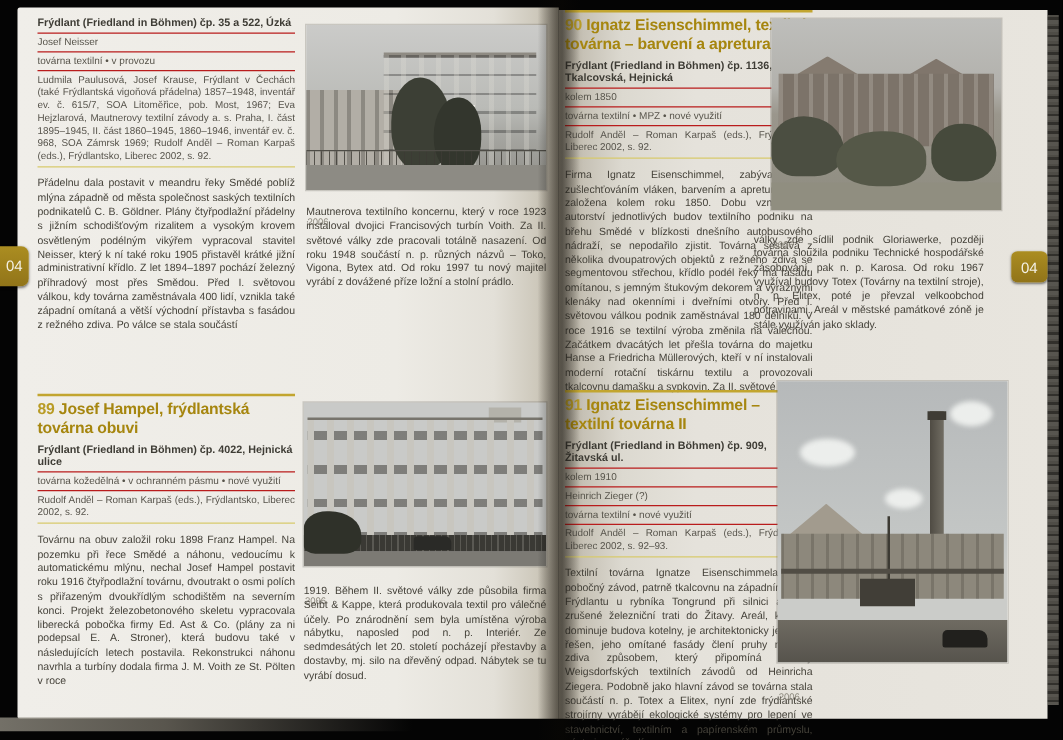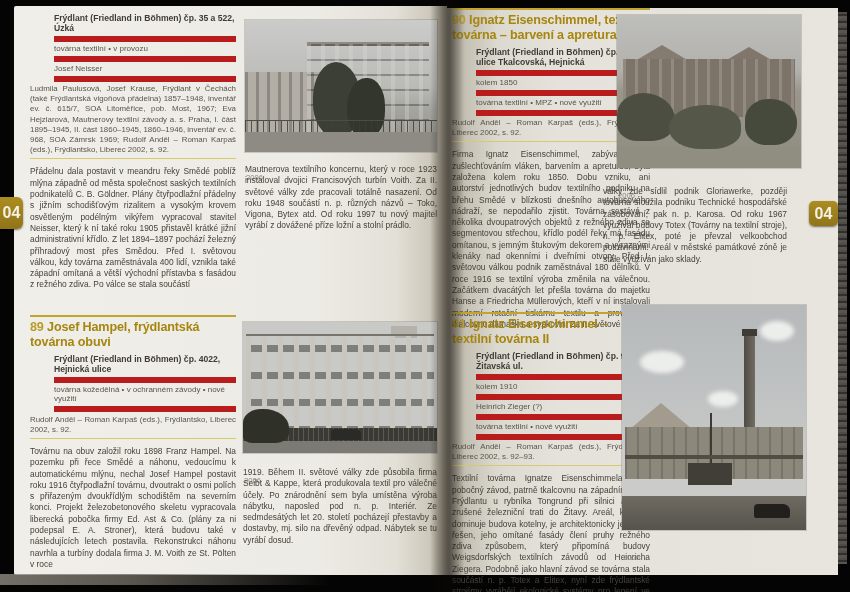--- a/index.html
+++ b/index.html
@@ -16,21 +16,21 @@
   .edge-right{position:absolute;left:838px;top:12px;width:9px;height:552px;opacity:.55;
     background:repeating-linear-gradient(to bottom,#8b877c 0 2px,#57544c 2px 4px,#9b978c 4px 7px);}
   .edge-bottom{position:absolute;left:0;top:574px;width:330px;height:11px;opacity:.8;
     background:linear-gradient(to right,#8f8b80 0%,#6e6a60 40%,rgba(40,38,33,0) 100%);}
 
   .block{position:absolute;}
   .e-head{border-top:2px solid #c2a52f;padding-top:3px;}
   .e-title{font-size:12.6px;font-weight:bold;color:#a6860f;line-height:14.5px;letter-spacing:-.15px;}
   .e-num{color:#b99c26;}
   .meta{margin-top:3px;}
-  .m-row{border-bottom:6px solid #b91c1c;padding:2px 0 2.5px;margin-left:24px;}
+  .m-row{border-bottom:1px solid #b91c1c;padding:2px 0 2.5px;}
   .m-loc{font-size:8.6px;font-weight:bold;color:#3e3c35;line-height:10px;}
   .m-sm{font-size:8px;color:#57544b;line-height:9.5px;}
   .biblio{font-size:7.9px;color:#57544c;line-height:10.2px;text-align:justify;padding:2.5px 0 3px;border-bottom:1px solid #d8ca6c;}
   .body-text{margin-top:7px;font-size:8.4px;color:#45423a;line-height:11.3px;text-align:justify;}
   .cont{margin-top:0;}
   .caption{font-size:7.6px;color:#8c887d;margin-top:20px;}
 
   .photo{position:absolute;overflow:hidden;box-shadow:0 0 0 1px rgba(90,88,80,.25);}
   .photo *{position:absolute;}
   
@@ -80,37 +80,37 @@
   .ph91 .factory{left:3px;top:122px;width:178px;height:52px;background:#8d887c;
     background-image:repeating-linear-gradient(90deg,rgba(60,56,48,.25) 0 2px,transparent 2px 12px);}
   .ph91 .gable{left:8px;top:98px;width:62px;height:26px;background:#a29b8e;clip-path:polygon(0 100%,50% 0,100% 100%);}
   .ph91 .pipes{left:3px;top:150px;width:178px;height:4px;background:#514d45;}
   .ph91 .kiosk{left:66px;top:158px;width:44px;height:22px;background:#413e37;}
   .ph91 .fore{left:0;bottom:0;width:100%;height:34px;background:linear-gradient(180deg,#6f6b62,#56534c);}
   .ph91 .car{right:16px;bottom:12px;width:36px;height:14px;background:#21201d;border-radius:4px 7px 2px 2px;}
   .ph91 .pole{left:88px;top:108px;width:2px;height:60px;background:#3c3a33;}
 
   .badge{position:absolute;background:linear-gradient(180deg,#ab8d21,#917419);color:#f4f1e6;
-    font-weight:bold;font-size:16px;display:flex;align-items:center;justify-content:center;
+    font-weight:normal;font-size:12px;display:flex;align-items:center;justify-content:center;
     box-shadow:0 1px 2px rgba(0,0,0,.5);text-align:right;}
   .badge-left{left:0;top:197px;width:23px;height:32px;border-radius:0 6px 6px 0;}
   .badge-right{left:809px;top:201px;width:29px;height:25px;border-radius:5px;}
 </style>
 </head>
 <body>
 
 <div class="stage">
   <div class="page page-left"></div>
   <div class="page page-right"></div>
 
   <div class="block" style="left:30px;top:8px;width:206px;">
     <div class="meta">
       <div class="m-row m-loc">Frýdlant (Friedland in Böhmen) čp. 35 a 522, Úzká</div>
+      <div class="m-row m-sm">Josef Neisser</div>
       <div class="m-row m-sm">továrna textilní • v provozu</div>
-      <div class="m-row m-sm">Josef Neisser</div>
       <div class="biblio">Ludmila Paulusová, Josef Krause, Frýdlant v Čechách (také Frýdlantská vigoňová přádelna) 1857–1948, inventář ev. č. 615/7, SOA Litoměřice, pob. Most, 1967; Eva Hejzlarová, Mautnerovy textilní závody a. s. Praha, I. část 1895–1945, II. část 1860–1945, 1860–1946, inventář ev. č. 968, SOA Zámrsk 1969; Rudolf Anděl – Roman Karpaš (eds.), Frýdlantsko, Liberec 2002, s. 92.</div>
     </div>
     <div class="body-text">Přádelnu dala postavit v meandru řeky Smědé poblíž mlýna západně od města společnost saských textilních podnikatelů C. B. Göldner. Plány čtyřpodlažní přádelny s jižním schodišťovým rizalitem a vysokým krovem osvětleným podélným vikýřem vypracoval stavitel Neisser, který k ní také roku 1905 přistavěl krátké jižní administrativní křídlo. Z let 1894–1897 pochází železný příhradový most přes Smědou. Před I. světovou válkou, kdy továrna zaměstnávala 400 lidí, vznikla také západní omítaná a větší východní přístavba s fasádou z režného zdiva. Po válce se stala součástí</div>
   </div>
 
   <div class="photo ph88" style="left:245px;top:20px;width:192px;height:132px;">
     <div class="bldg-low"></div>
     <div class="roof"></div>
     <div class="bldg-main"></div>
     <div class="sign"></div>
@@ -121,21 +121,21 @@
   </div>
   <div class="block caption" style="left:246px;top:153px;width:190px;">2006</div>
   <div class="block body-text cont" style="left:245px;top:164px;width:192px;">Mautnerova textilního koncernu, který v roce 1923 instaloval dvojici Francisových turbín Voith. Za II. světové války zde pracovali totálně nasazení. Od roku 1948 součástí n. p. různých názvů – Toko, Vigona, Bytex atd. Od roku 1997 tu nový majitel vyrábí z dovážené příze ložní a stolní prádlo.</div>
 
   <div class="block" style="left:30px;top:315px;width:206px;">
     <div class="e-head">
       <div class="e-title"><span class="e-num">89</span> <span>Josef Hampel, frýdlantská továrna obuvi</span></div>
     </div>
     <div class="meta">
       <div class="m-row m-loc">Frýdlant (Friedland in Böhmen) čp. 4022, Hejnická ulice</div>
-      <div class="m-row m-sm">továrna kožedělná • v ochranném závody • nové využití</div>
+      <div class="m-row m-sm">továrna kožedělná • v ochranném pásmu • nové využití</div>
       <div class="biblio">Rudolf Anděl – Roman Karpaš (eds.), Frýdlantsko, Liberec 2002, s. 92.</div>
     </div>
     <div class="body-text">Továrnu na obuv založil roku 1898 Franz Hampel. Na pozemku při řece Smědé a náhonu, vedoucímu k automatickému mlýnu, nechal Josef Hampel postavit roku 1916 čtyřpodlažní továrnu, dvoutrakt o osmi polích s přiřazeným dvoukřídlým schodištěm na severním konci. Projekt železobetonového skeletu vypracovala liberecká pobočka firmy Ed. Ast &amp; Co. (plány za ni podepsal E. A. Stroner), která budovu také v následujících letech postavila. Rekonstrukci náhonu navrhla a turbíny dodala firma J. M. Voith ze St. Pölten v roce</div>
   </div>
 
   <div class="photo ph89" style="left:243px;top:322px;width:194px;height:131px;">
     <div class="roofbox"></div>
     <div class="bldg"></div>
     <div class="road"></div>
     <div class="fence"></div>

